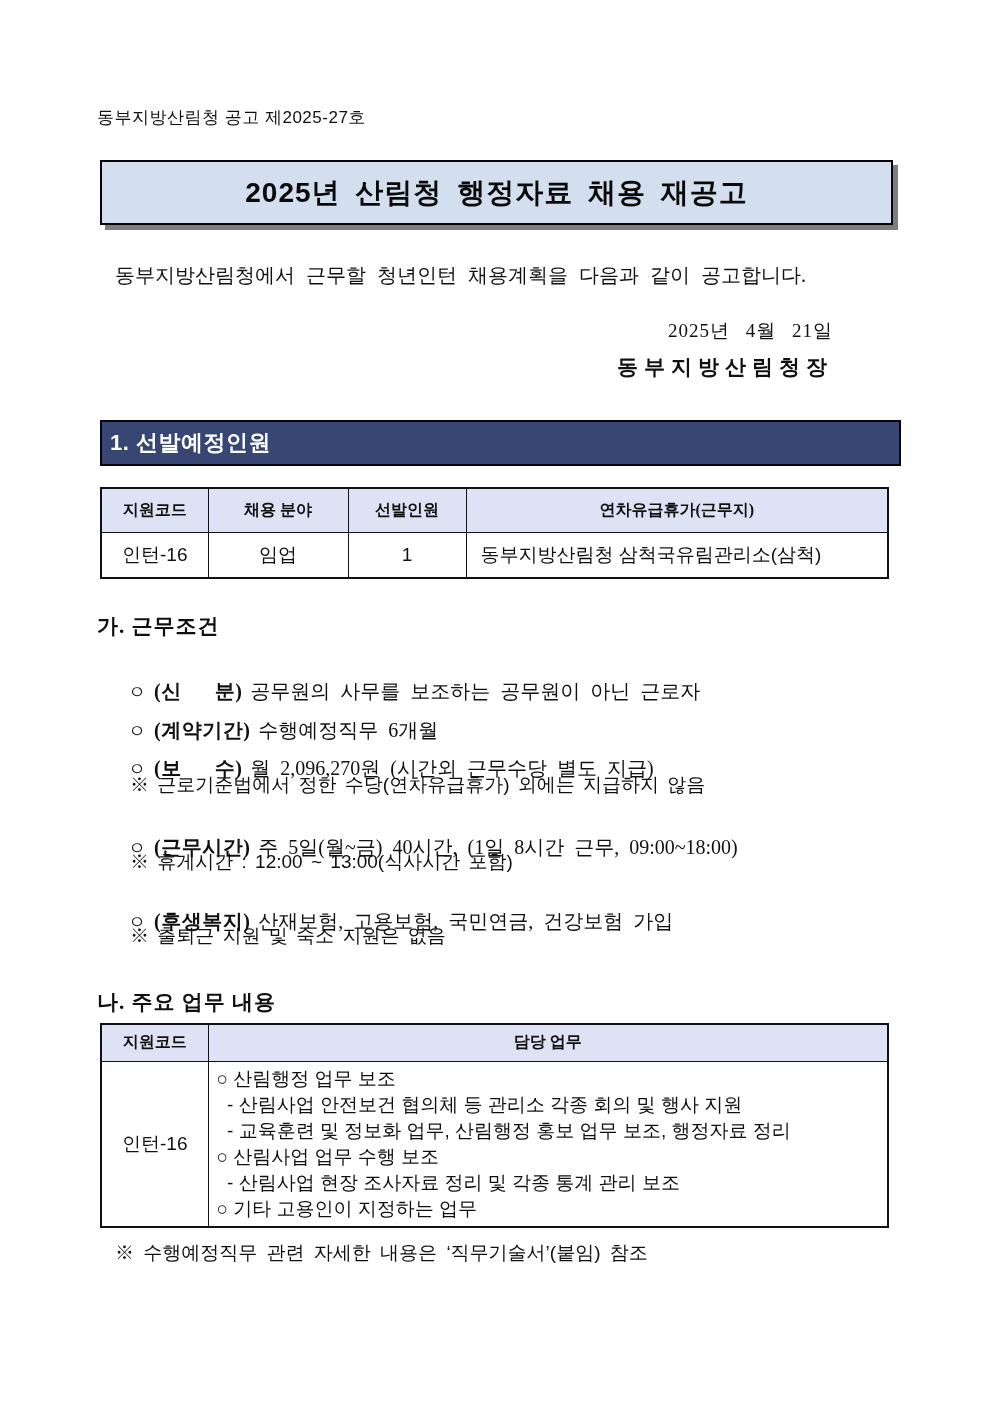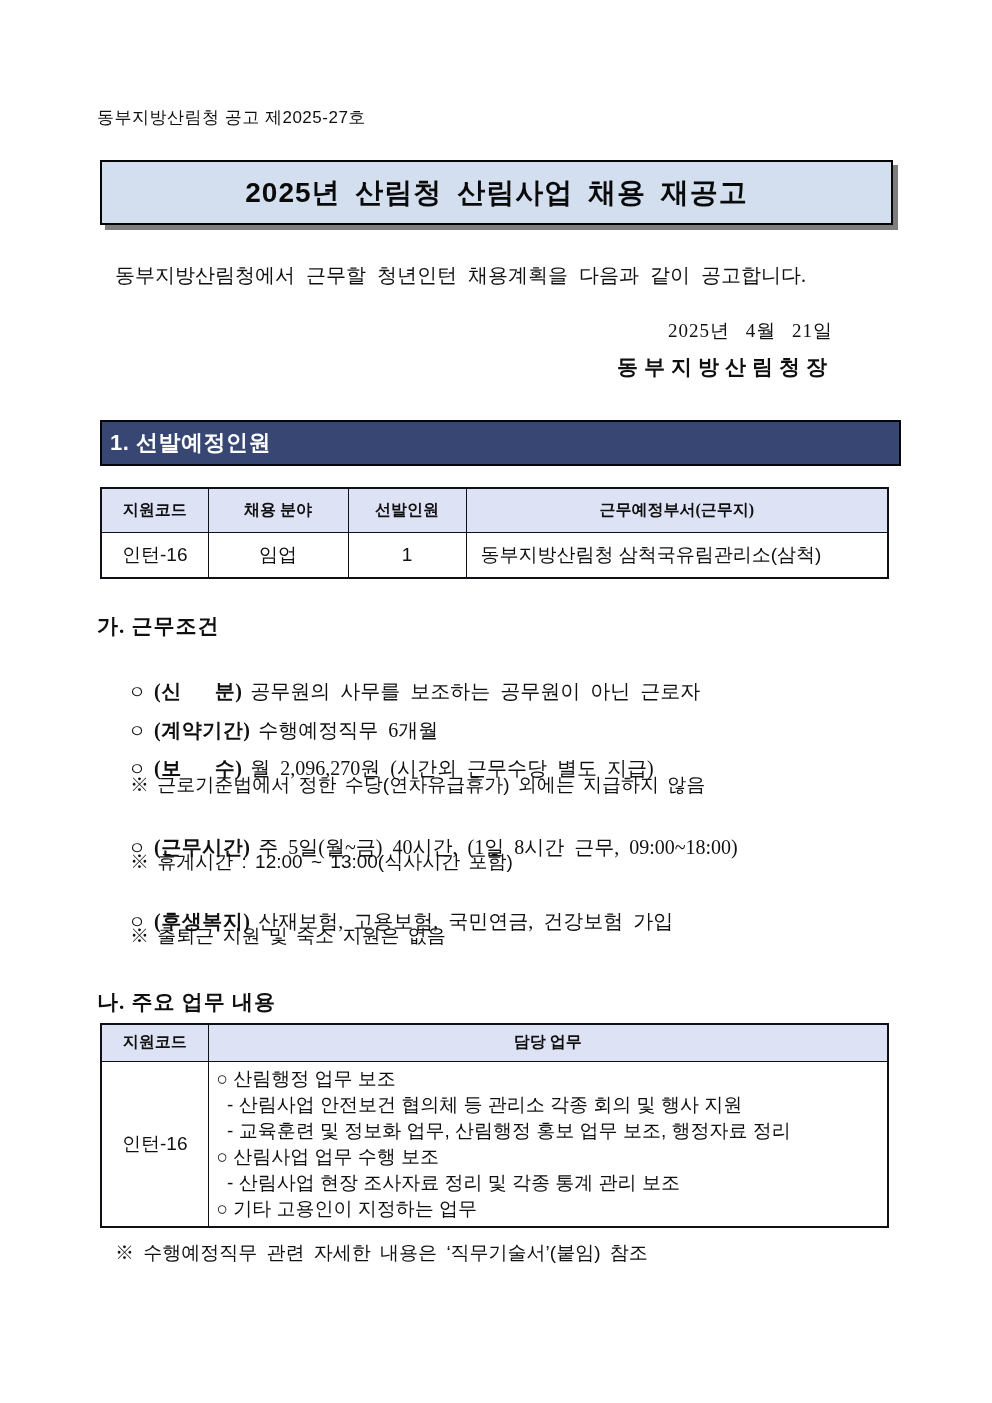--- a/index.html
+++ b/index.html
@@ -124,21 +124,21 @@
   }
 </style>
 </head>
 <body>
 
 <div id="page">
 
   <div class="abs doc-number">동부지방산림청 공고 제2025-27호</div>
 
   <div class="abs title-box">
-    <span class="title-text">2025년 산림청 산림사업 채용 재공고</span>
+    <span class="title-text">2025년 산림청 행정자료 채용 재공고</span>
   </div>
 
   <div class="abs intro">동부지방산림청에서 근무할 청년인턴 채용계획을 다음과 같이 공고합니다.</div>
 
   <div class="abs date-line">2025년 4월 21일</div>
   <div class="abs signer-line">동부지방산림청장</div>
 
   <div class="abs section-bar">
     <span class="section-title">1. 선발예정인원</span>
   </div>
@@ -148,21 +148,21 @@
         <col style="width:107px">
         <col style="width:140px">
         <col style="width:118px">
         <col>
       </colgroup>
     <tbody>
         <tr>
       <th>지원코드</th>
       <th>채용 분야</th>
       <th>선발인원</th>
-      <th>근무예정부서(근무지)</th>
+      <th>연차유급휴가(근무지)</th>
     </tr>
     <tr>
       <td>인턴-16</td>
       <td>임업</td>
       <td>1</td>
       <td class="left">동부지방산림청 삼척국유림관리소(삼척)</td>
     </tr>
   </tbody>
     </table>
 

